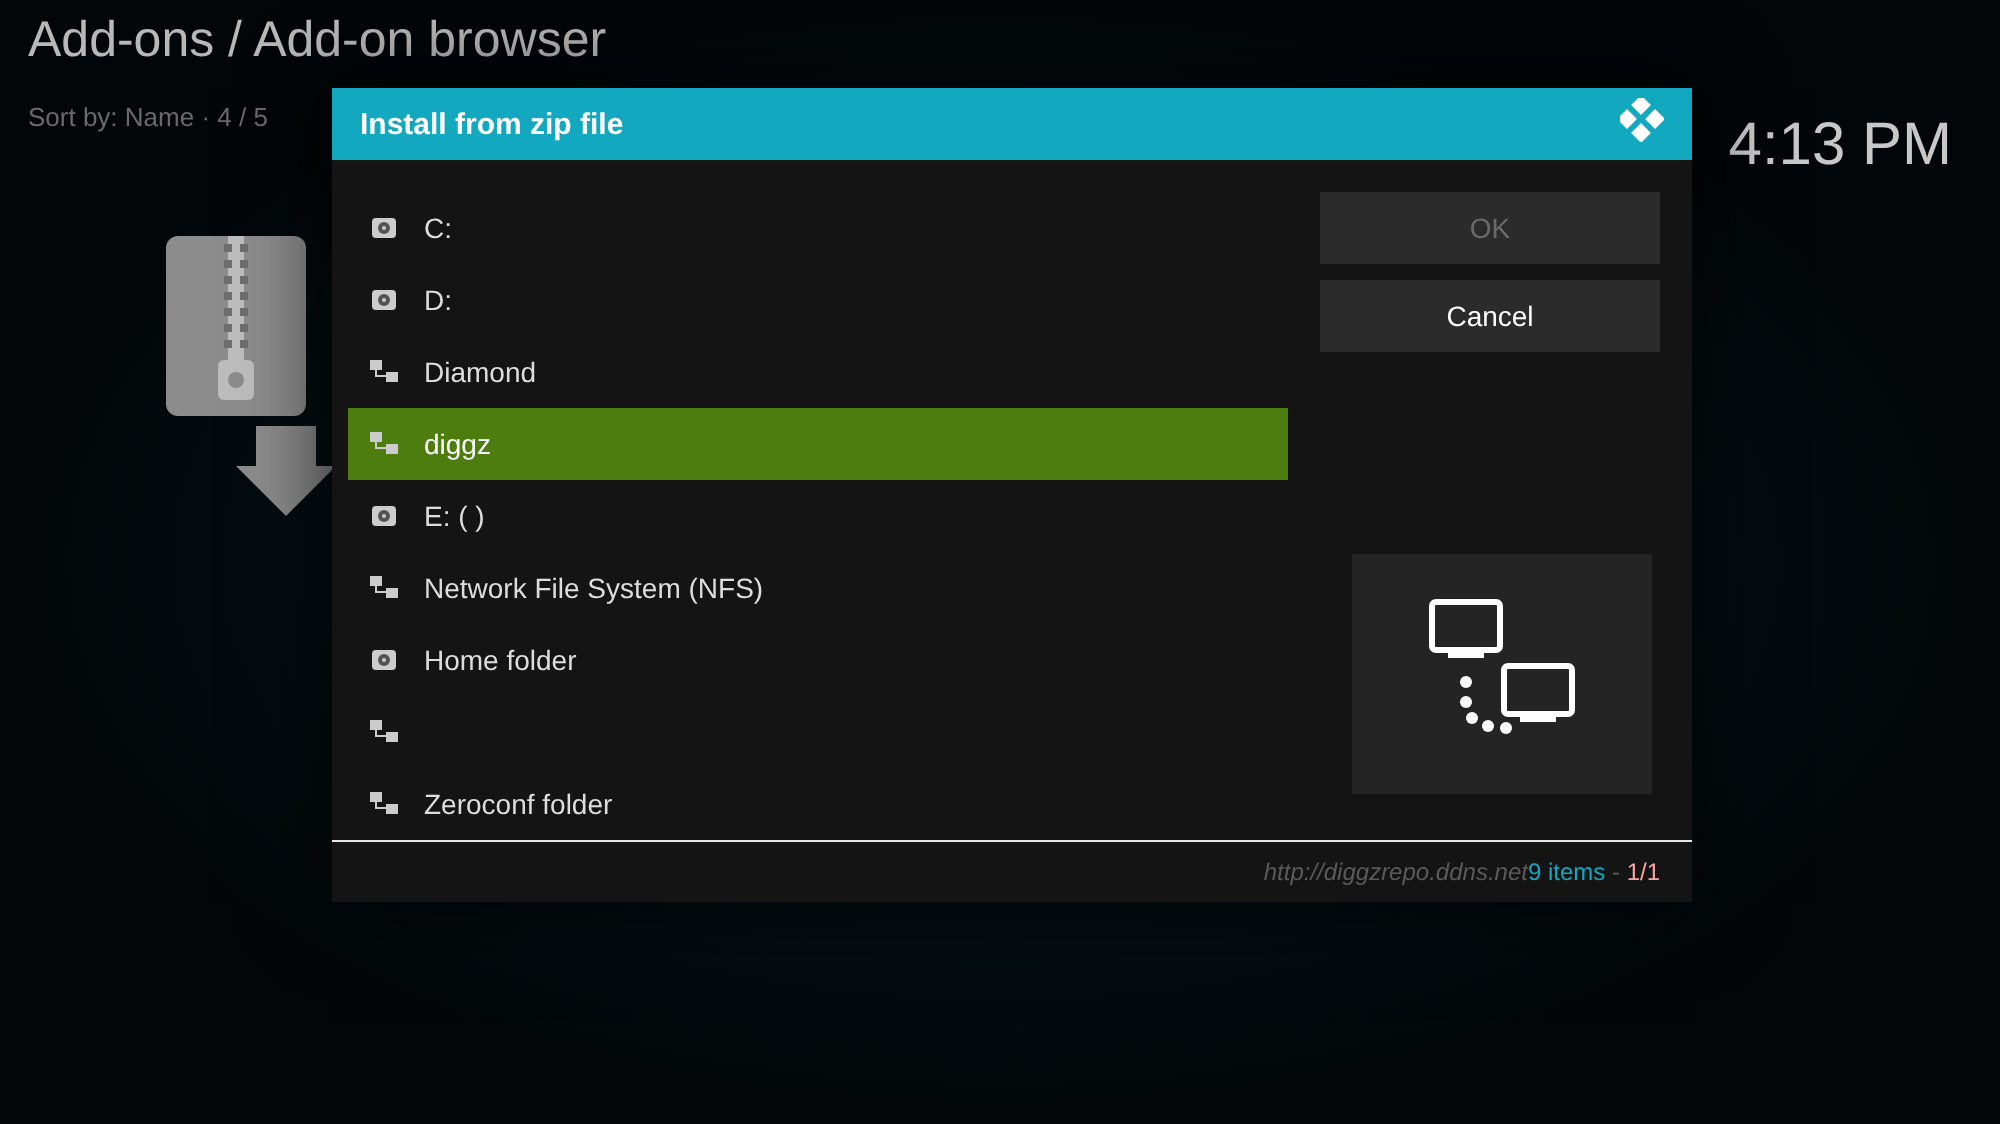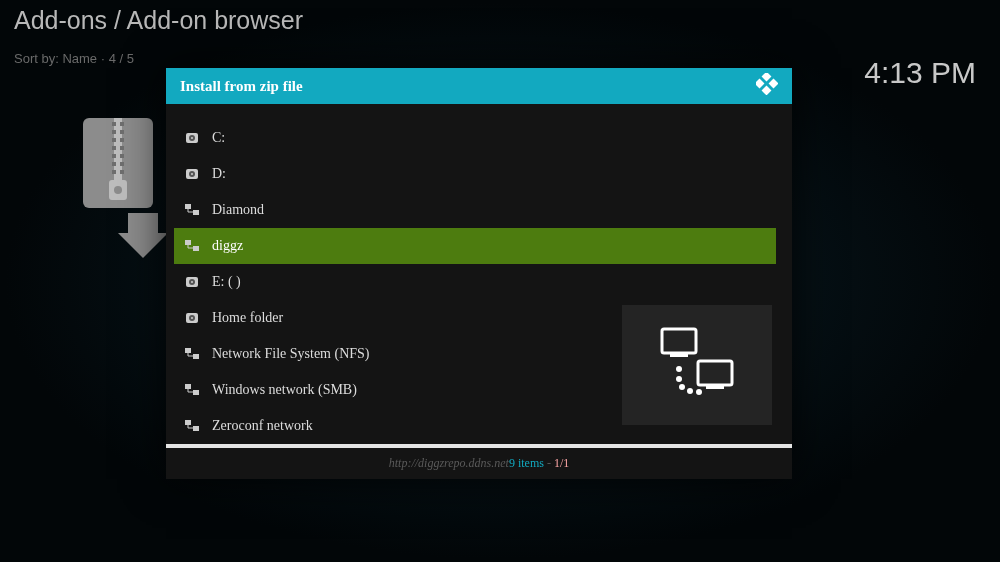--- a/index.html
+++ b/index.html
@@ -29,25 +29,24 @@
   margin-top: 46px;
 }
 .zip-bg {
   position: absolute;
   left: 78px;
   top: 118px;
 }
 .dialog {
   position: absolute;
   left: 166px;
-  top: 68px;
-  width: 626px;
+  top: 44px;
+  width: 680px;
   background: #141414;
   box-shadow: 0 0 40px rgba(0,0,0,0.8);
-  font-family: Liberation Serif, serif;
 }
 .dialog-header {
   background: #12a9c0;
   height: 36px;
   display: flex;
   align-items: center;
   padding: 0 14px;
   justify-content: space-between;
 }
 .dialog-title { color: #fff; font-size: 15px; font-weight: bold; }
@@ -86,23 +85,23 @@
   right: 20px;
   bottom: 54px;
   width: 150px;
   height: 120px;
   background: #242424;
   display: flex;
   align-items: center;
   justify-content: center;
 }
 .footer {
-  border-top: 4px solid #e5e5e5;
-  display: flex;
-  justify-content: center;
+  border-top: 1px solid #e5e5e5;
+  display: flex;
+  justify-content: flex-end;
   padding: 8px 16px;
   font-size: 12px;
   color: #5a5a5a;
   font-style: italic;
 }
 .footer .right { font-style: normal; }
 .footer .count { color: #12a9c0; }
 .footer .page { color: #fca5a5; }
 </style>
 </head>
@@ -201,59 +200,62 @@
             <svg width="14" height="14" viewBox="0 0 14 14">
               <rect x="1" y="2" width="12" height="10" rx="2" fill="#ccc"></rect>
               <circle cx="7" cy="7" r="3" fill="#555"></circle>
               <circle cx="7" cy="7" r="1" fill="#ccc"></circle>
             </svg>
           </span>
           <span>E: ( )</span>
         </div>
         <div class="file-item">
           <span class="file-icon">
+            <svg width="14" height="12" viewBox="0 0 14 12">
+              <rect x="0" y="0" width="6" height="5" fill="#ccc"></rect>
+              <rect x="8" y="6" width="6" height="5" fill="#ccc"></rect>
+              <path d="M3 5 L3 8 L8 8" stroke="#ccc" stroke-width="1" fill="none"></path>
+            </svg>
+          </span>
+          <span>Network File System (NFS)</span>
+        </div>
+        <div class="file-item">
+          <span class="file-icon">
             <svg width="14" height="14" viewBox="0 0 14 14">
               <rect x="1" y="2" width="12" height="10" rx="2" fill="#ccc"></rect>
               <circle cx="7" cy="7" r="3" fill="#555"></circle>
               <circle cx="7" cy="7" r="1" fill="#ccc"></circle>
             </svg>
           </span>
           <span>Home folder</span>
         </div>
         <div class="file-item">
           <span class="file-icon">
             <svg width="14" height="12" viewBox="0 0 14 12">
               <rect x="0" y="0" width="6" height="5" fill="#ccc"></rect>
               <rect x="8" y="6" width="6" height="5" fill="#ccc"></rect>
               <path d="M3 5 L3 8 L8 8" stroke="#ccc" stroke-width="1" fill="none"></path>
             </svg>
           </span>
-          <span>Network File System (NFS)</span>
-        </div>
-        <div class="file-item">
-          <span class="file-icon">
-            <svg width="14" height="12" viewBox="0 0 14 12">
-              <rect x="0" y="0" width="6" height="5" fill="#ccc"></rect>
-              <rect x="8" y="6" width="6" height="5" fill="#ccc"></rect>
-              <path d="M3 5 L3 8 L8 8" stroke="#ccc" stroke-width="1" fill="none"></path>
-            </svg>
-          </span>
-          <span>Windows network (SMB)</span>
-        </div>
-        <div class="file-item">
-          <span class="file-icon">
-            <svg width="14" height="12" viewBox="0 0 14 12">
-              <rect x="0" y="0" width="6" height="5" fill="#ccc"></rect>
-              <rect x="8" y="6" width="6" height="5" fill="#ccc"></rect>
-              <path d="M3 5 L3 8 L8 8" stroke="#ccc" stroke-width="1" fill="none"></path>
-            </svg>
-          </span>
-          <span>Zeroconf network</span>
+        </div>
+        <div class="file-item">
+          <span class="file-icon">
+            <svg width="14" height="12" viewBox="0 0 14 12">
+              <rect x="0" y="0" width="6" height="5" fill="#ccc"></rect>
+              <rect x="8" y="6" width="6" height="5" fill="#ccc"></rect>
+              <path d="M3 5 L3 8 L8 8" stroke="#ccc" stroke-width="1" fill="none"></path>
+            </svg>
+          </span>
+          <span>Zeroconf folder</span>
         </div>
       </div>
+    <div class="side-panel">
+      <div class="btn disabled">OK</div>
+      <div class="btn enabled">Cancel</div>
+    </div>
   </div>
 
   <div class="preview">
     <svg width="90" height="80" viewBox="0 0 90 80">
       <rect x="10" y="4" width="34" height="24" rx="2" fill="none" stroke="#fff" stroke-width="3"></rect>
       <rect x="18" y="28" width="18" height="4" fill="#fff"></rect>
       <rect x="46" y="36" width="34" height="24" rx="2" fill="none" stroke="#fff" stroke-width="3"></rect>
       <rect x="54" y="60" width="18" height="4" fill="#fff"></rect>
       <circle cx="27" cy="44" r="3" fill="#fff"></circle>
       <circle cx="27" cy="54" r="3" fill="#fff"></circle>

